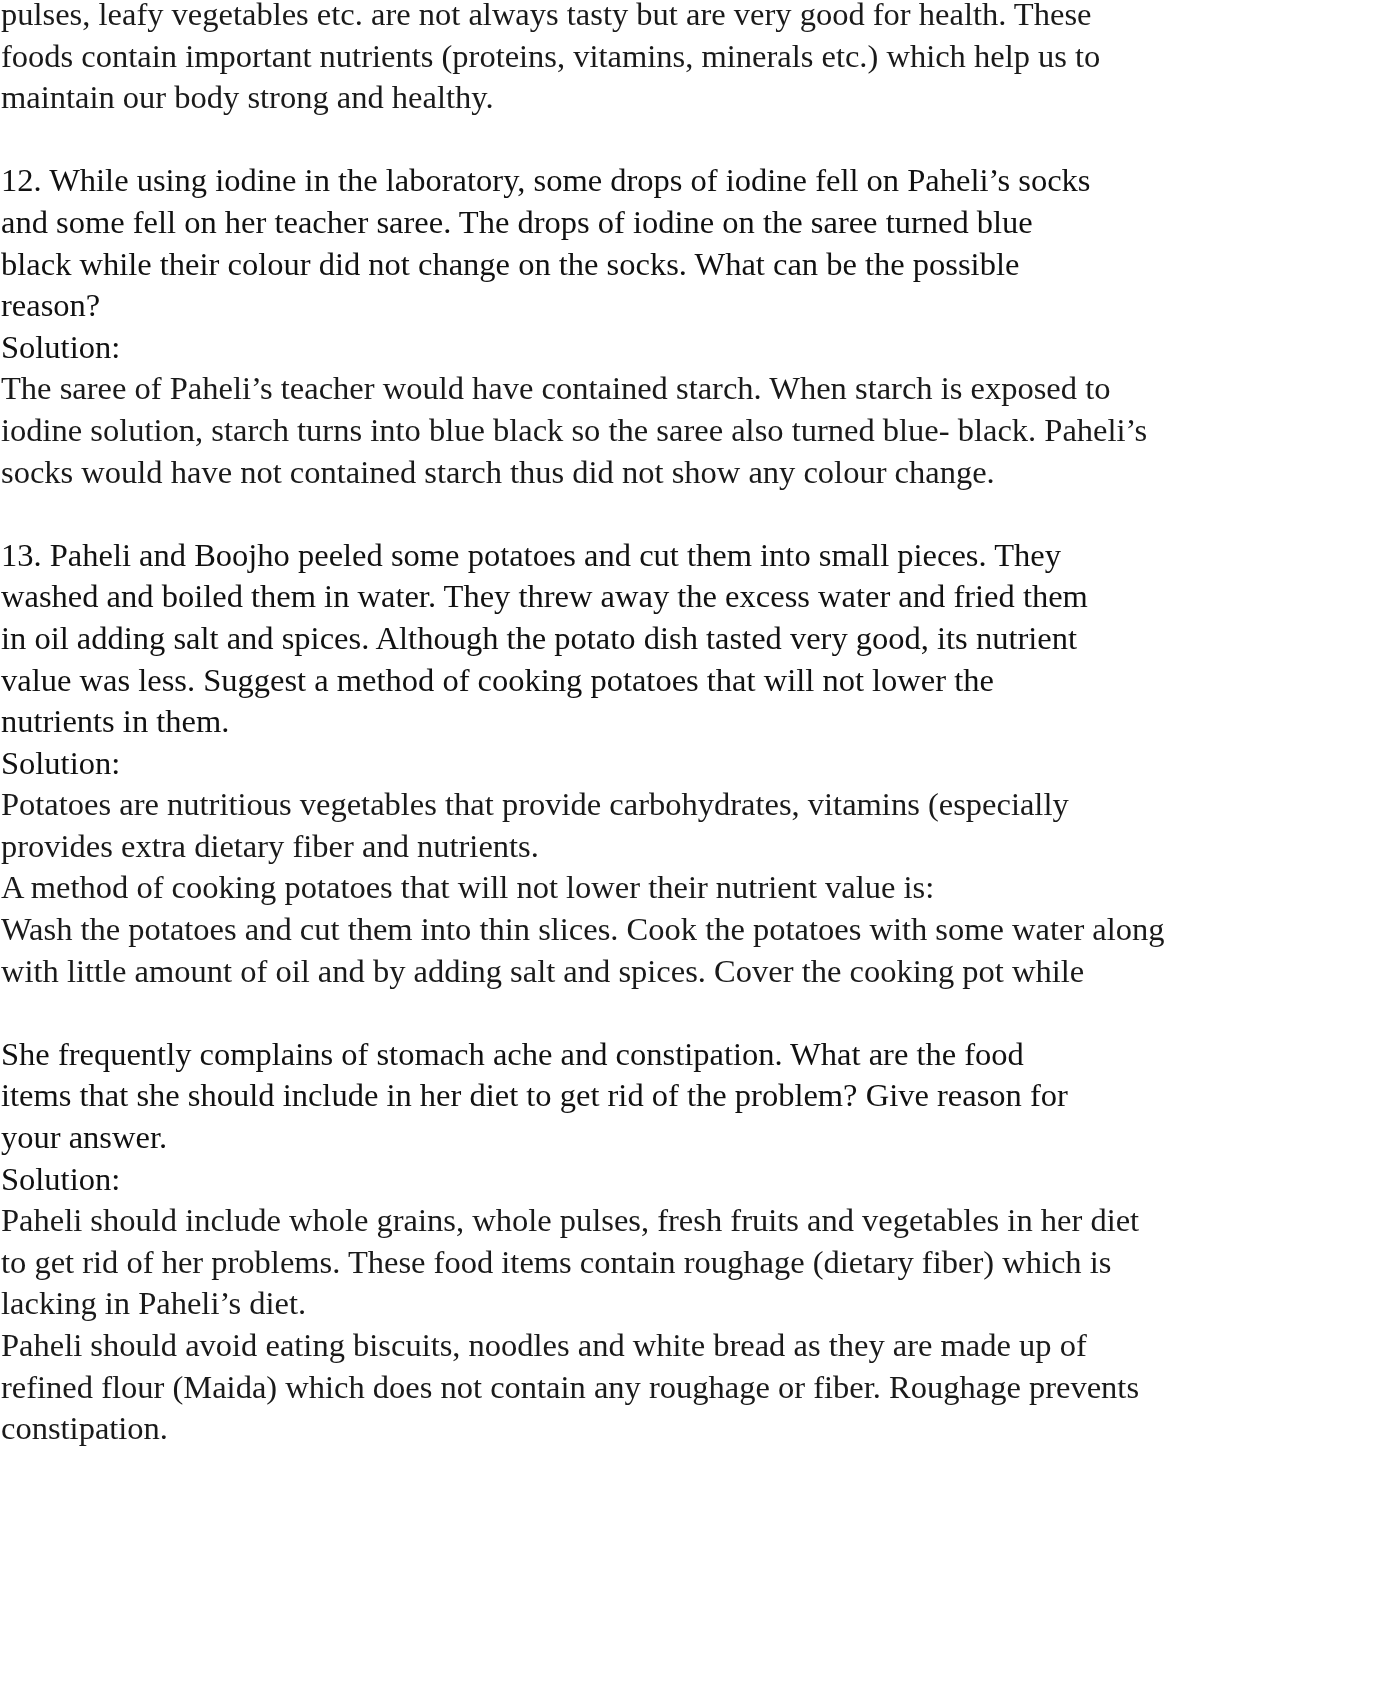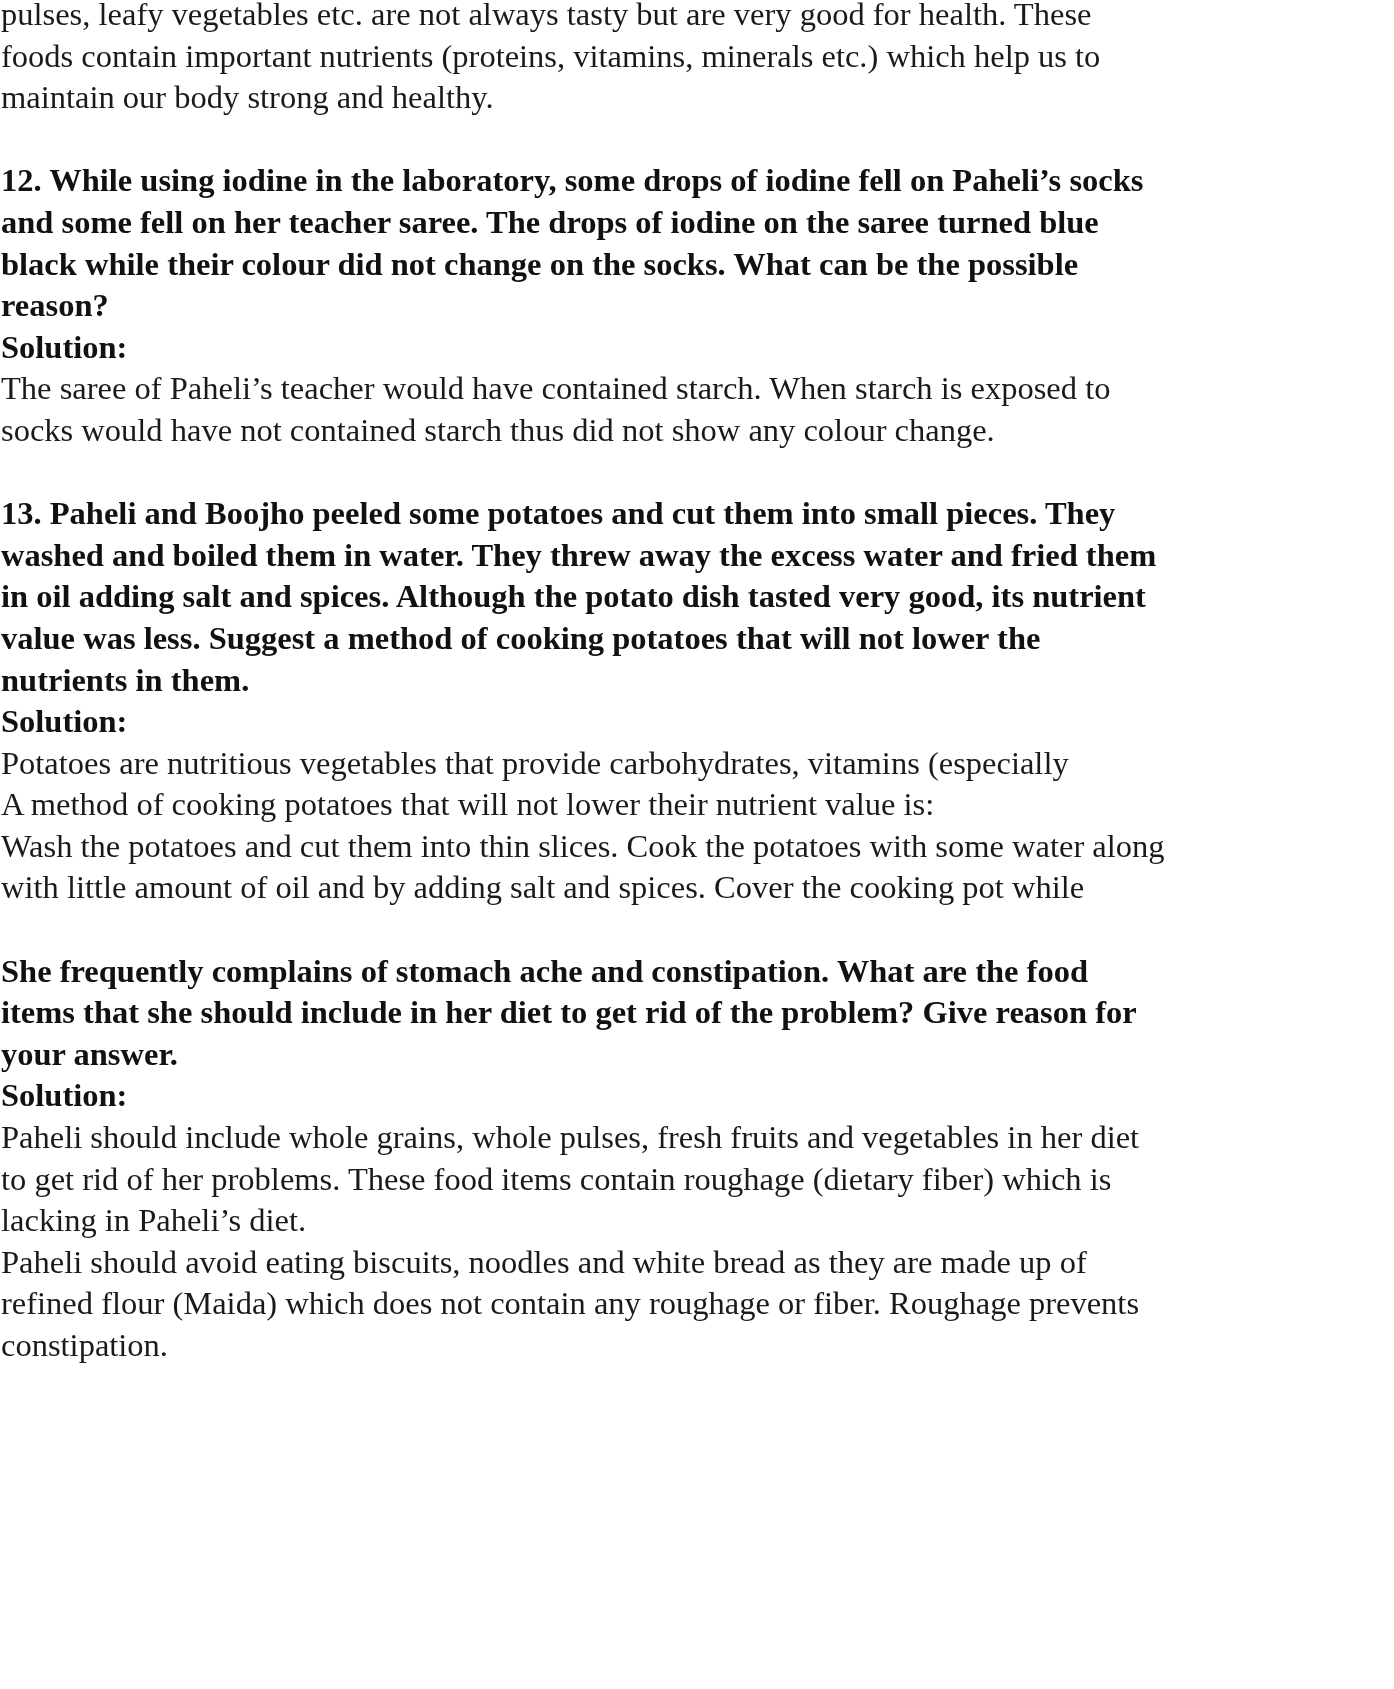--- a/index.html
+++ b/index.html
@@ -22,21 +22,21 @@
       width: 1393px;
     }
     .line {
       display: block;
       font-size: 32.5px;
       line-height: 41.6px;
       height: 41.6px;
       white-space: nowrap;
     }
     .bold {
-      font-weight: bold;
+      font-weight: normal;
       color: #111111;
     }
     .blank {
       display: block;
       height: 41.6px;
     }
   </style>
 </head>
 <body>
 
@@ -53,37 +53,39 @@
   <div>
     <div>
       <span class="line bold">12. While using iodine in the laboratory, some drops of iodine fell on Paheli’s socks</span>
       <span class="line bold">and some fell on her teacher saree. The drops of iodine on the saree turned blue</span>
       <span class="line bold">black while their colour did not change on the socks. What can be the possible</span>
       <span class="line bold">reason?</span>
     </div>
     <span class="line bold">Solution:</span>
     <div>
       <span class="line">The saree of Paheli’s teacher would have contained starch. When starch is exposed to</span>
+      <span class="line">iodine solution, starch turns into blue black so the saree also turned blue- black. Paheli’s</span>
       <span class="line">socks would have not contained starch thus did not show any colour change.</span>
     </div>
   </div>
 
   <span class="blank"></span>
 
   <div>
     <div>
       <span class="line bold">13. Paheli and Boojho peeled some potatoes and cut them into small pieces. They</span>
       <span class="line bold">washed and boiled them in water. They threw away the excess water and fried them</span>
       <span class="line bold">in oil adding salt and spices. Although the potato dish tasted very good, its nutrient</span>
       <span class="line bold">value was less. Suggest a method of cooking potatoes that will not lower the</span>
       <span class="line bold">nutrients in them.</span>
     </div>
     <span class="line bold">Solution:</span>
     <div>
       <span class="line">Potatoes are nutritious vegetables that provide carbohydrates, vitamins (especially</span>
+      <span class="line">provides extra dietary fiber and nutrients.</span>
       <span class="line">A method of cooking potatoes that will not lower their nutrient value is:</span>
       <span class="line">Wash the potatoes and cut them into thin slices. Cook the potatoes with some water along</span>
       <span class="line">with little amount of oil and by adding salt and spices. Cover the cooking pot while</span>
     </div>
   </div>
 
   <span class="blank"></span>
 
   <div>
     <div>

